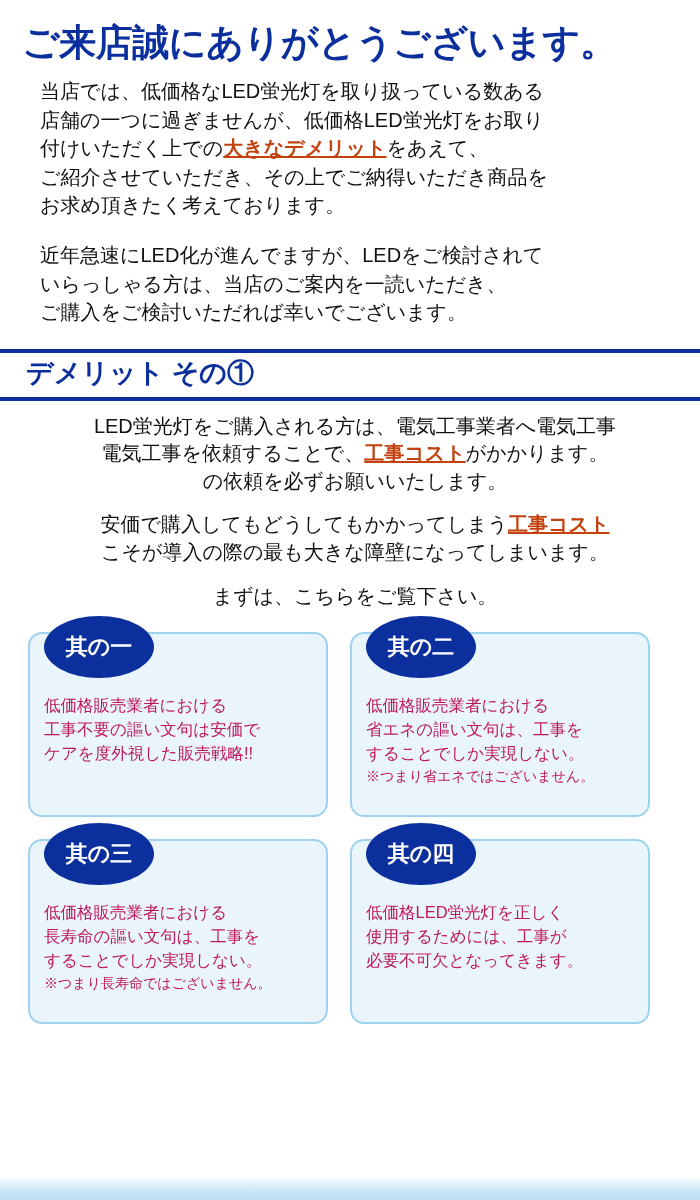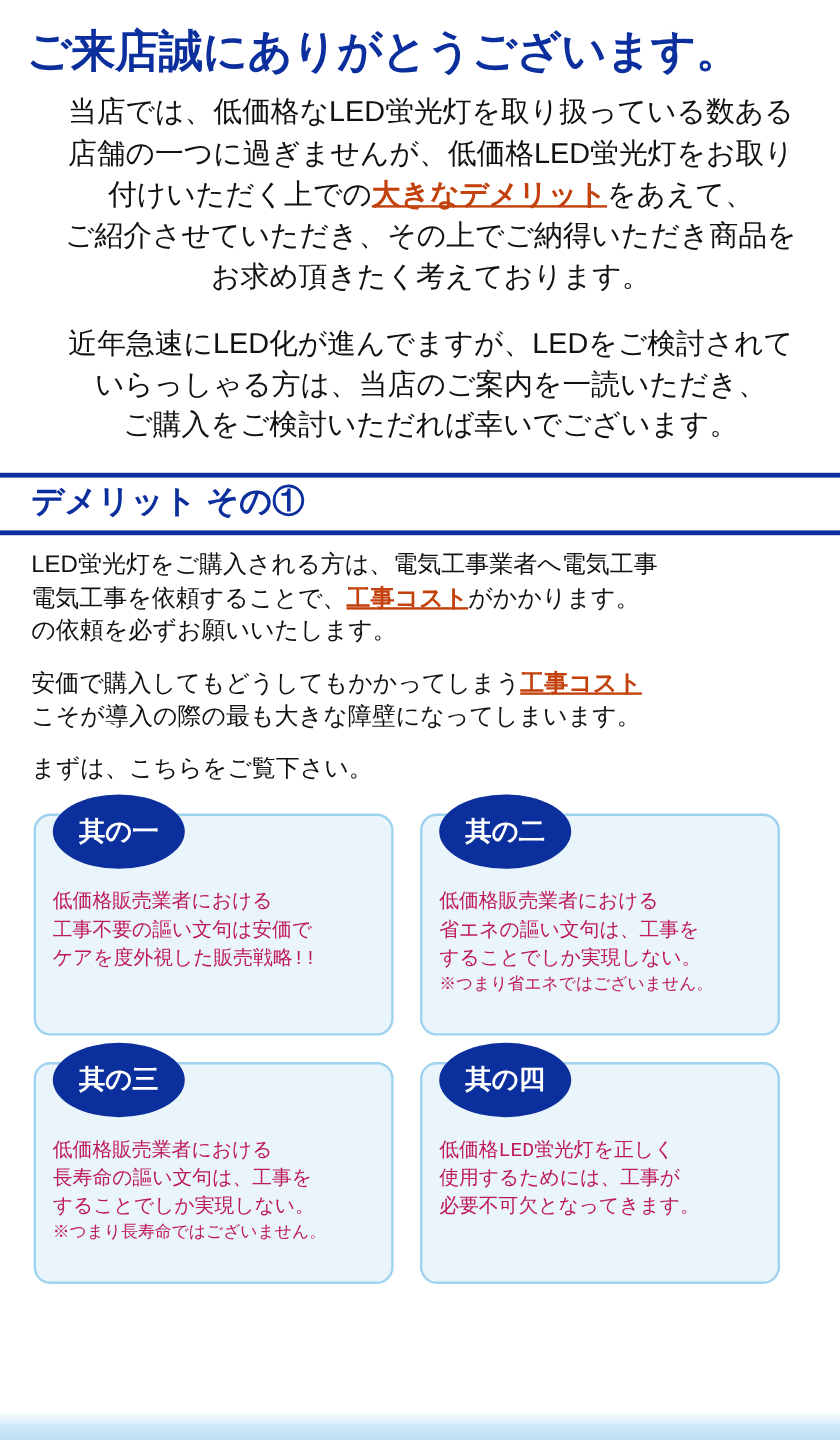--- a/index.html
+++ b/index.html
@@ -29,24 +29,23 @@
     font-size: 37px;
     letter-spacing: -0.5px;
     padding: 22px 0 0 22px;
     line-height: 1.12;
     white-space: nowrap;
   }
 
   
   .intro {
     padding: 14px 22px 0 40px;
-    font-size: 24px;
+    font-size: 20px;
     line-height: 1.42;
     color: #111;
-    text-align: center;
   }
   .intro p {
     margin: 0;
   }
   .intro p + p {
     margin-top: 0px;
   }
   .intro .gap {
     height: 22px;
   }
@@ -88,35 +87,35 @@
 
   
   .body-text {
     padding: 12px 16px 0 26px;
     font-size: 20px;
     line-height: 1.38;
     color: #111;
   }
   .body-text p {
     margin: 0;
+    text-align: center;
   }
   .body-text .sp {
     height: 16px;
   }
 
   
   .cards {
     position: relative;
     margin: 22px 0 0 0;
     padding: 0 18px 0 28px;
     display: grid;
     grid-template-columns: 300px 300px;
     grid-column-gap: 22px;
     grid-row-gap: 22px;
-    font-family: Liberation Mono, monospace;
   }
   .card {
     position: relative;
     width: 300px;
     height: 185px;
     background: #e9f4fb;
     border: 2px solid #9fd2ef;
     border-radius: 14px;
     box-sizing: border-box;
   }

